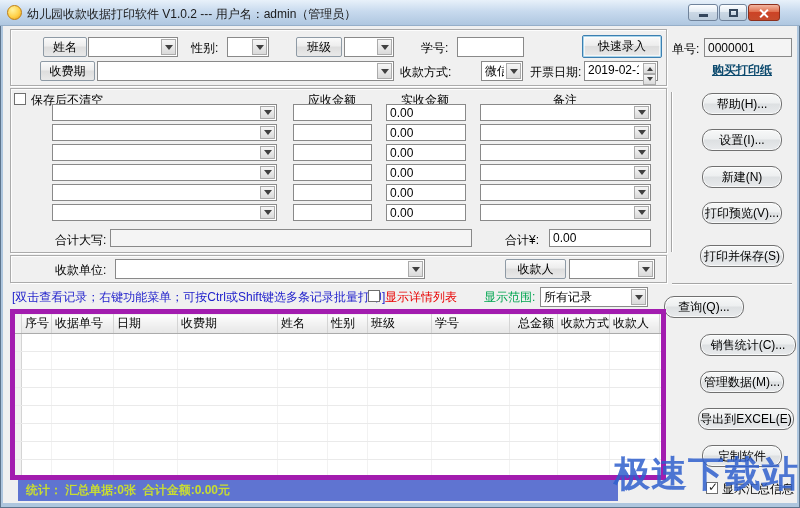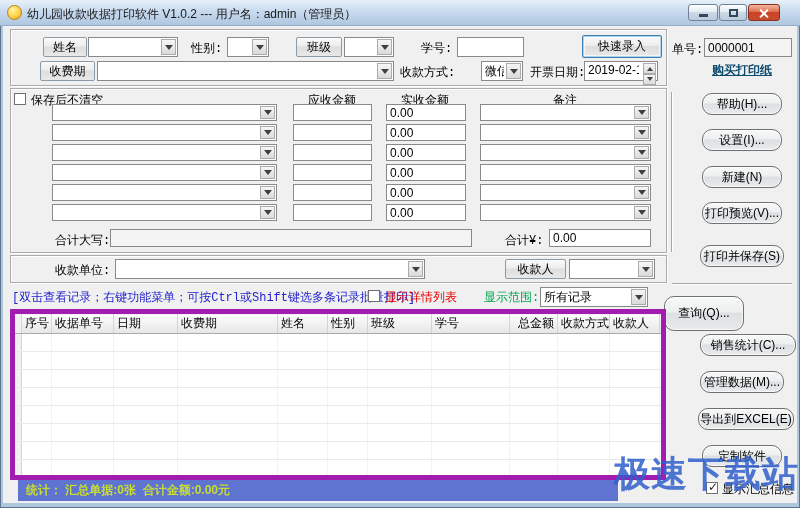--- a/index.html
+++ b/index.html
@@ -20,21 +20,21 @@
   .winbtn.min { left:688px; width:30px; } .winbtn.max { left:719px; width:28px; }
   .winbtn.close { left:748px; width:32px; background:linear-gradient(#F2B6A2,#E0704F 45%,#CC4326 50%,#C64B2C);
                   border-color:#8C2F1C; }
   .g-min { width:9px; height:3px; background:#34465C; margin-top:6px; }
   .g-max { width:9px; height:8px; border:2px solid #34465C; }
   .g-x { position:relative; width:10px; height:10px; }
   .g-x::before,.g-x::after { content:""; position:absolute; left:4px; top:0; width:2px; height:11px; background:#fff; }
   .g-x::before { transform:rotate(45deg); } .g-x::after { transform:rotate(-45deg); }
   
   .client { position:absolute; left:3px; top:26px; width:794px; height:477px; background:#F0F0F0; }
-  .lbl { position:absolute; white-space:nowrap;font-family:Liberation Mono, monospace; }
+  .lbl { position:absolute; white-space:nowrap; }
   
   .panel { position:absolute; border:1px solid #ABABAB; box-shadow:1px 1px 0 #FFFFFF, inset 1px 1px 0 #FDFDFD; }
   
   .btn { position:absolute; border:1px solid #8E9AA5; background:linear-gradient(#FAFAFA,#EDEDED 45%,#DDDDDD 50%,#E9E9E9);
          border-radius:2px; text-align:center; font-size:12px; cursor:default;
          display:flex; align-items:center; justify-content:center; white-space:nowrap; }
   .btn-side { border-radius:10px; border:1px solid #707070;
               background:linear-gradient(#F7F8F8,#EDEFF0 45%,#DDE0E2 50%,#E8EAEC);
               box-shadow:inset 0 0 0 1px rgba(255,255,255,.7); }
   .btn-focus { border:1px solid #3C7FB1; box-shadow:0 0 0 1px #A9D4EA inset, inset 0 0 0 2px rgba(255,255,255,.6); }
@@ -245,21 +245,21 @@
     </div>
 
   <div class="vsep" style="left:671px;top:92px;height:160px;"></div>
   <div class="hsep" style="left:672px;top:283px;width:120px;"></div>
 
   <div class="btn btn-side" style="left:702px;top:93px;width:80px;height:22px;">帮助(H)...</div>
   <div class="btn btn-side" style="left:702px;top:129px;width:80px;height:22px;">设置(I)...</div>
   <div class="btn btn-side" style="left:702px;top:166px;width:80px;height:22px;">新建(N)</div>
   <div class="btn btn-side" style="left:702px;top:202px;width:80px;height:22px;">打印预览(V)...</div>
   <div class="btn btn-side" style="left:700px;top:245px;width:84px;height:22px;">打印并保存(S)</div>
-  <div class="btn btn-side" style="left:664px;top:296px;width:80px;height:35px;">查询(Q)...</div>
+  <div class="btn btn-side" style="left:664px;top:296px;width:80px;height:22px;">查询(Q)...</div>
   <div class="btn btn-side" style="left:700px;top:334px;width:96px;height:22px;">销售统计(C)...</div>
   <div class="btn btn-side" style="left:700px;top:371px;width:84px;height:22px;">管理数据(M)...</div>
   <div class="btn btn-side" style="left:698px;top:408px;width:96px;height:22px;">导出到EXCEL(E)</div>
   <div class="btn btn-side" style="left:702px;top:445px;width:80px;height:22px;">定制软件</div>
   <span class="cb checked" style="left:706px;top:482px;"></span>
   <div class="lbl" style="left:722px;top:481px;">显示汇总信息</div>
 
   <div class="lbl hint-blue" style="left:12px;top:289px;">[双击查看记录；右键功能菜单；可按Ctrl或Shift键选多条记录批量打印]</div>
   <span class="cb" style="left:368px;top:290px;"></span>
   <div class="lbl hint-red" style="left:385px;top:289px;">显示详情列表</div>

